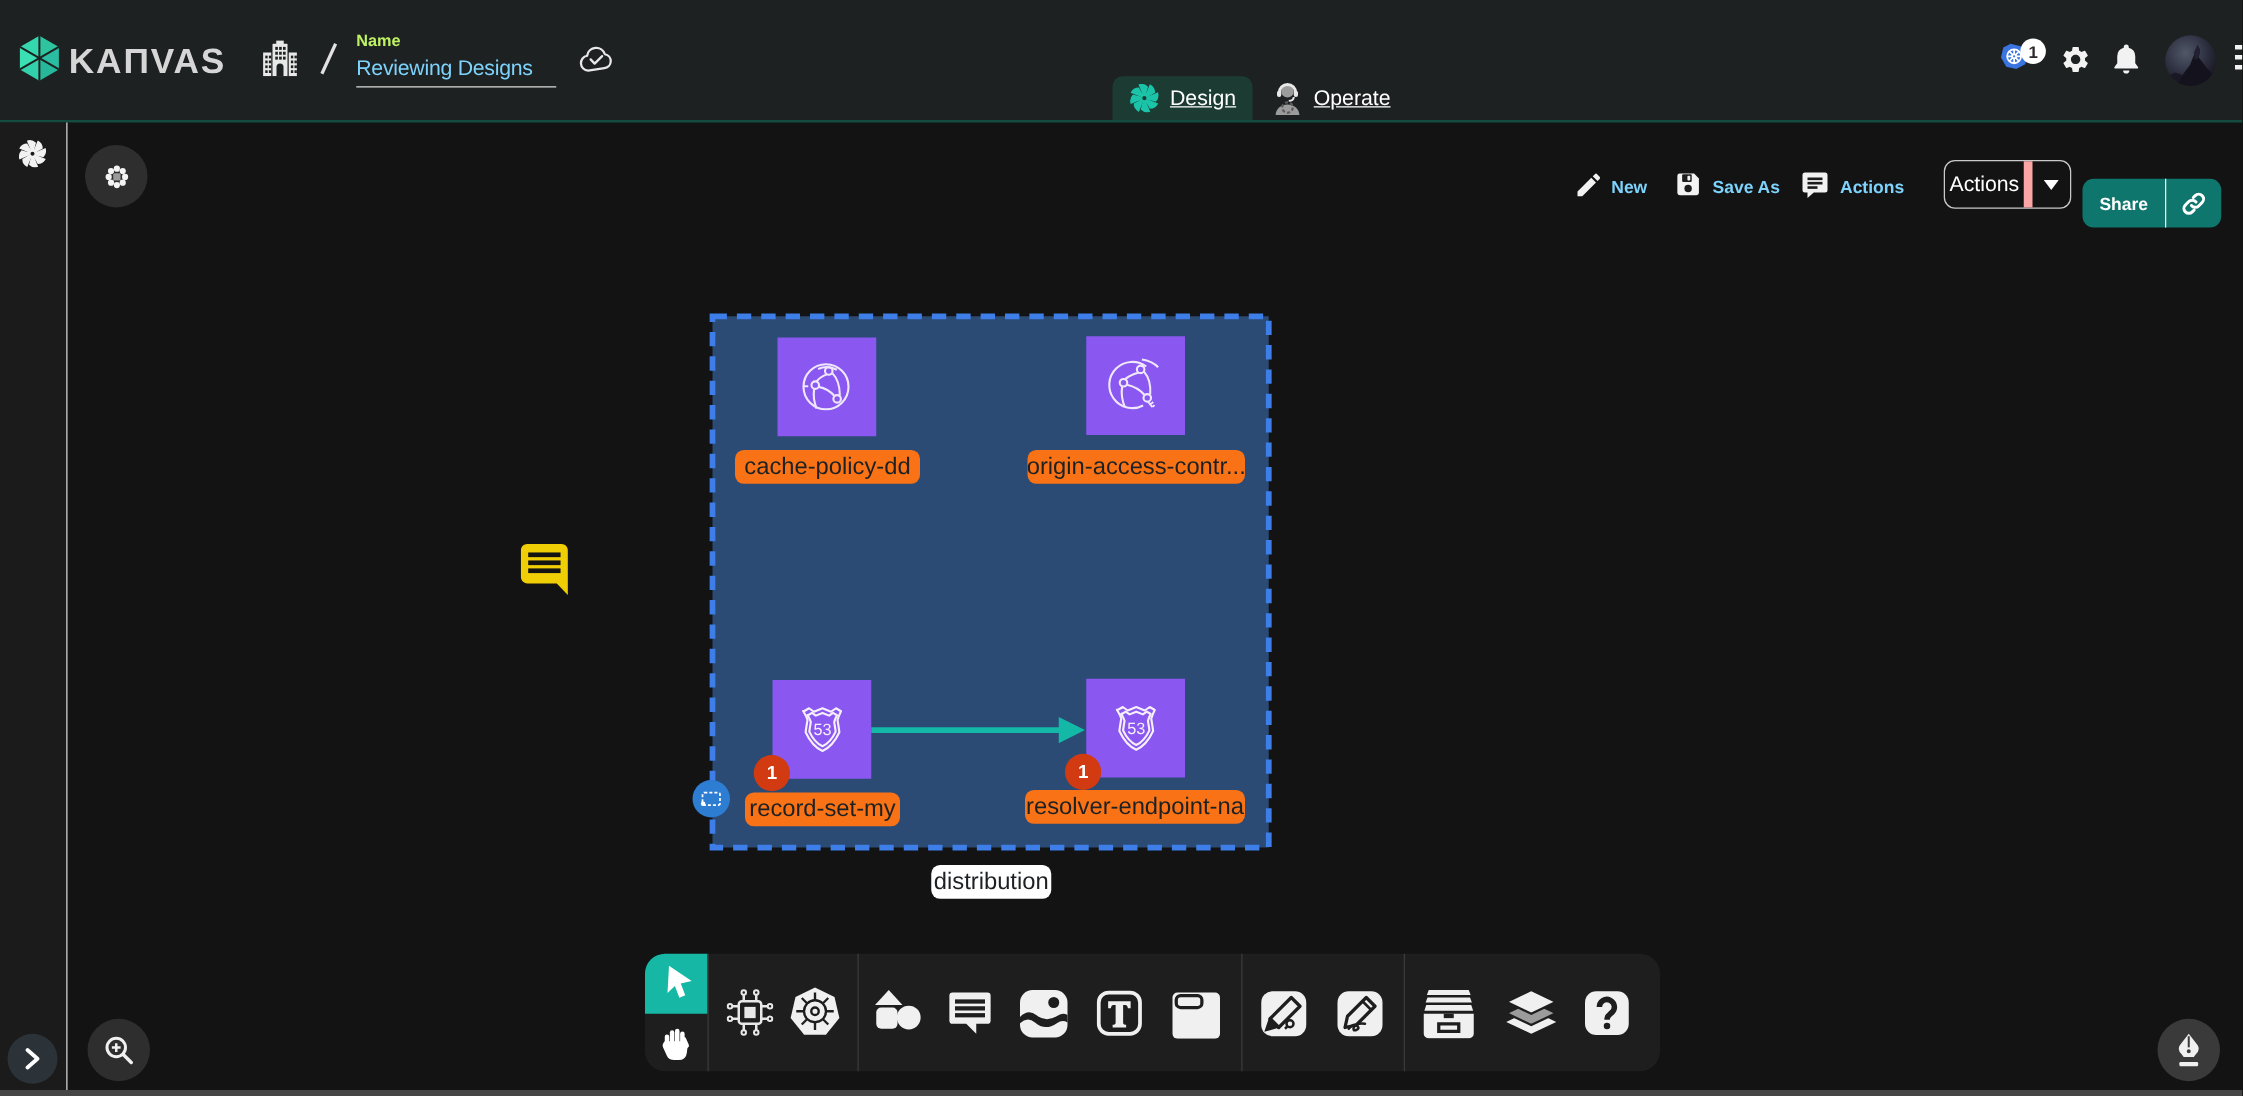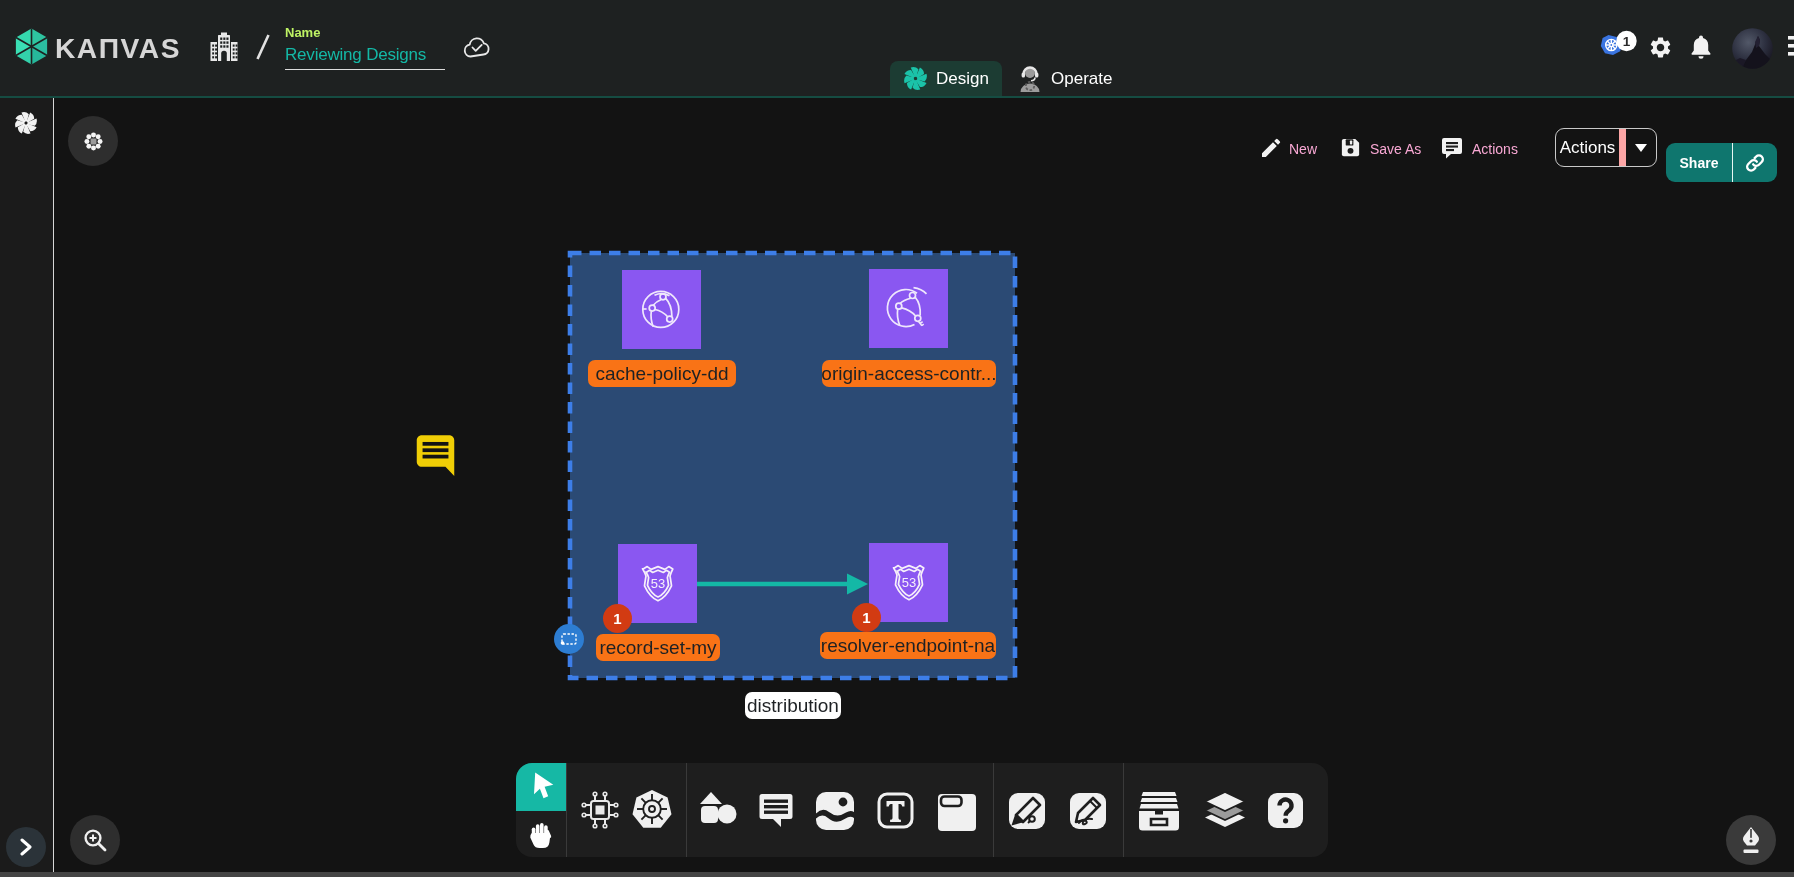--- a/index.html
+++ b/index.html
@@ -6,36 +6,36 @@
   html,body { width:1794px; height:877px; overflow:hidden; background:#131313;
     font-family:"Liberation Sans", sans-serif; }
   #app { position:relative; width:1794px; height:819px; }
   .abs { position:absolute; }
 
   
   #header { position:absolute; left:0; top:0; width:1794px; height:96px; background:#1e2121; }
   #tealline { position:absolute; left:0; top:96px; width:1794px; height:2px; background:#154c42; }
 
   #namelabel { position:absolute; left:285px; top:25px; font-size:13px; font-weight:bold; color:#bef264; }
-  #nameinput { position:absolute; left:285px; top:45px; font-size:17px; letter-spacing:-0.2px; color:#14b8a6; }
+  #nameinput { position:absolute; left:285px; top:45px; font-size:17px; letter-spacing:-0.2px; color:#7dd3fc; }
   #nameunderline { position:absolute; left:285px; top:69px; width:160px; height:1px; background:#dcdcdc; }
 
   
   .tab { position:absolute; top:61px; height:35px; display:flex; align-items:center; gap:9px;
-         font-size:17px; color:#fff; }
+         font-size:17px; color:#fff;text-decoration:underline; }
   #tab-design { left:890px; width:112px; background:#1c3c33; border-radius:8px 8px 0 0; padding-left:14px; }
   #tab-operate { left:1004px; width:120px; padding-left:14px;text-align:center; }
 
   
 
   
   #sidebar { position:absolute; left:0; top:98px; width:54px; height:774px; background:#1b1b1b; border-right:1px solid #d6d6d6; }
 
   
-  .actlbl { position:absolute; font-size:14px; font-weight:normal; color:#f9a8d4; }
+  .actlbl { position:absolute; font-size:14px; font-weight:bold; color:#7dd3fc; }
   #actions-btn { position:absolute; left:1555px; top:128px; width:102px; height:39px; border:1px solid #c9c9c9;
     border-radius:9px; color:#fff; display:flex; }
   #actions-btn .main { width:70px; display:flex; align-items:center; justify-content:center; font-size:17px; border-right:7px solid #fca5a5; }
   #actions-btn .caret { flex:1; display:flex; align-items:center; justify-content:center; }
   #share-btn { position:absolute; left:1666px; top:143px; width:111px; height:39px; background:#0f766e;
     border-radius:9px; color:#fff; display:flex; }
   #share-btn .main { width:67px; display:flex; align-items:center; justify-content:center; font-size:14px; font-weight:bold; border-right:1px solid #e8f7f3; }
   #share-btn .icon { flex:1; display:flex; align-items:center; justify-content:center; }
 
   

